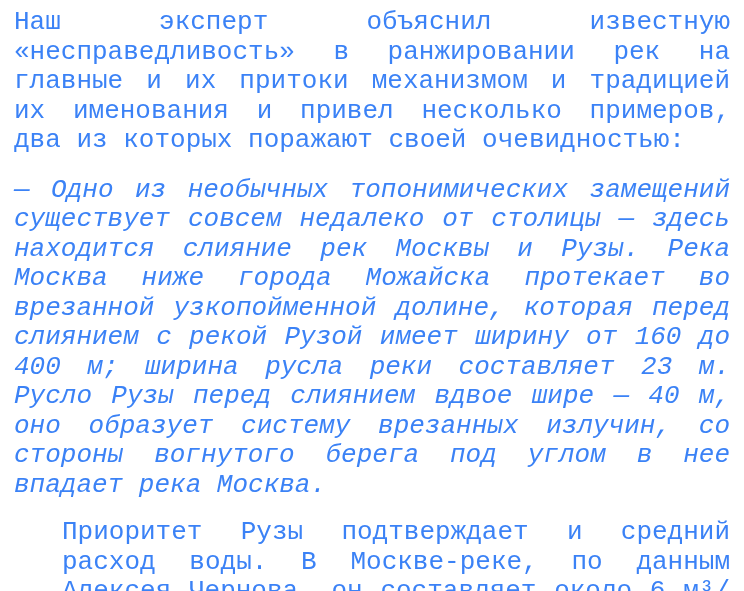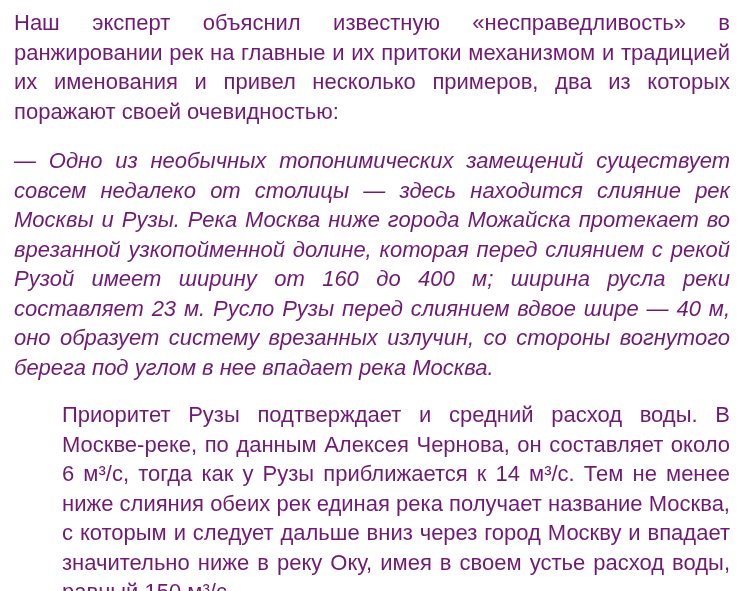--- a/index.html
+++ b/index.html
@@ -15,25 +15,26 @@
     overflow: hidden;
   }
   .page {
     box-sizing: border-box;
     width: 744px;
     height: 591px;
     padding: 8px 14px 0 14px;
   }
   .para {
     text-align: justify;
-    font-size: 22px;
+    font-size: 26px;
     line-height: 29.5px;
     margin: 0 0 18px 0;
-    color: #701a75;
+    color: #3b82f6;
     hyphens: none;
+    font-family: Liberation Mono, monospace;
   }
   .para-intro {
     margin-bottom: 20px;
   }
   .para-quote {
     font-style: italic;
   }
   .para-last {
     margin-bottom: 0;
     margin-left: 48px;

